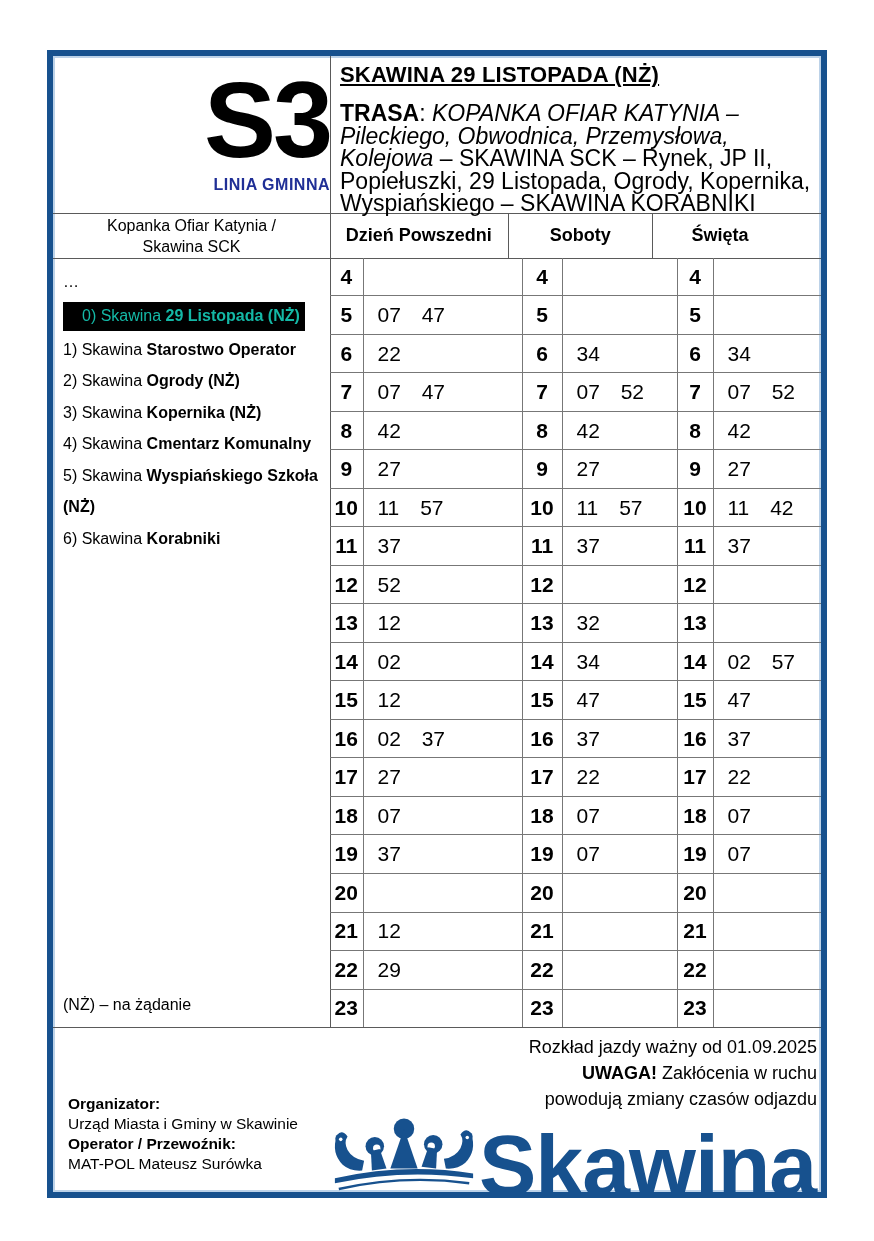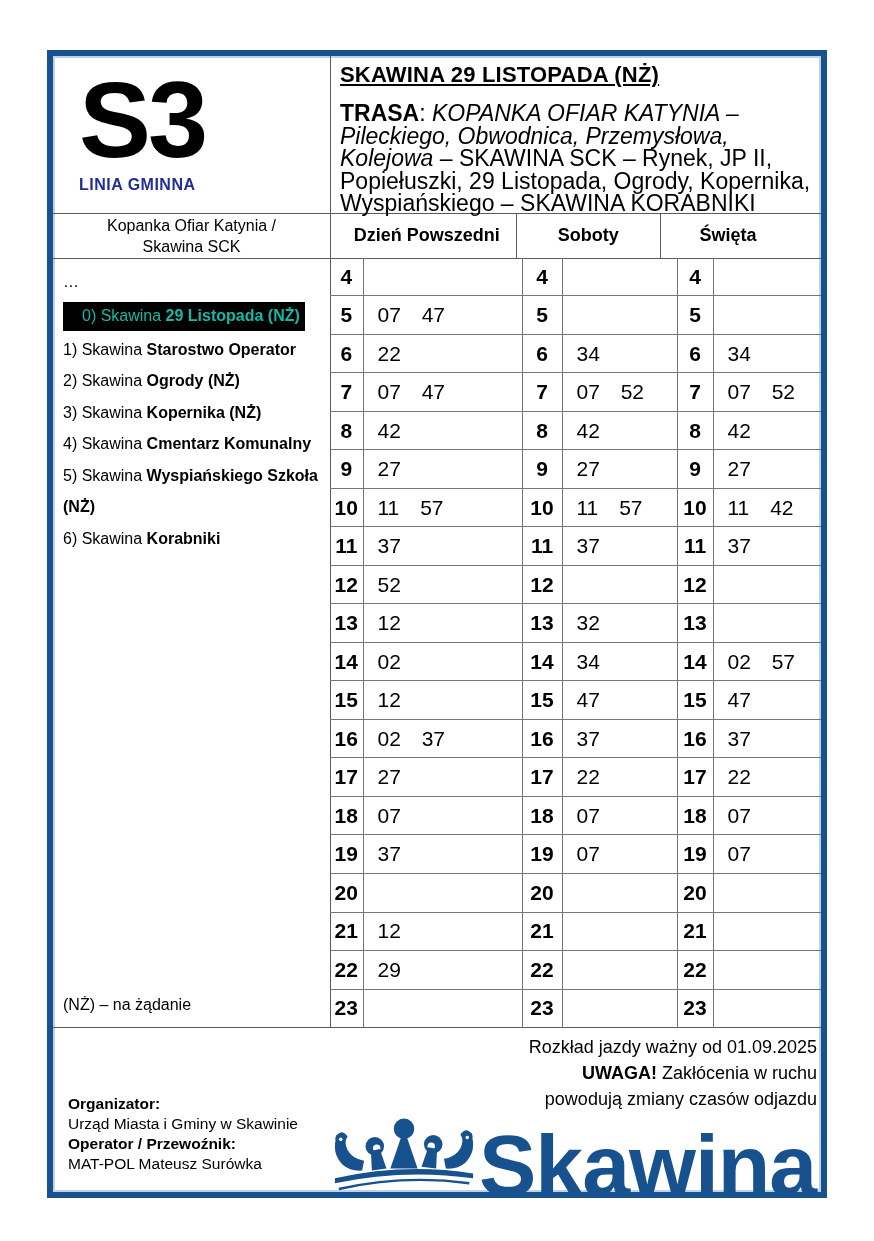--- a/index.html
+++ b/index.html
@@ -7,37 +7,37 @@
         font-family:"Liberation Sans",sans-serif;color:#000;overflow:hidden;}
   .frame{position:absolute;left:47px;top:50px;right:47px;bottom:43px;
          border:6px solid #17518E;box-shadow:inset 0 0 0 2px #BCD2E8;overflow:hidden;}
   .inner{position:absolute;inset:0;}
   
   .vline-main{position:absolute;left:277px;top:0;width:1px;height:971px;background:#5a5a5a;}
   .hline{position:absolute;left:0;right:0;height:1px;background:#5a5a5a;}
   .hline-1{top:157px;} .hline-2{top:202px;} .hline-3{top:971px;}
 
   
-  .badge{position:absolute;left:0;top:0;width:277px;height:157px;text-align:left;padding-left:26px;}
+  .badge{position:absolute;left:0;top:0;width:277px;height:157px;text-align:right;}
   .line-code{margin-top:10px;font-size:108px;line-height:1;font-weight:bold;letter-spacing:-3px;}
   .line-label{margin-top:2px;font-size:16px;font-weight:bold;letter-spacing:.5px;color:#202F96;}
 
   
   .head{position:absolute;left:287px;top:6px;width:484px;}
   .title{font-size:22px;font-weight:bold;text-decoration:underline;letter-spacing:.2px;}
   .route{margin-top:14px;font-size:23px;line-height:22.5px;}
   .route .lbl{font-weight:bold;}
   .route .it{font-style:italic;}
 
   
   .stops-head{position:absolute;left:0;top:157px;width:277px;height:45px;
               text-align:center;font-size:16px;line-height:21px;padding-top:2px;box-sizing:border-box;}
 
   
-  .day-heads{position:absolute;left:277px;top:157px;width:457px;height:45px;display:flex;padding-left:8px;}
+  .day-heads{position:absolute;left:277px;top:157px;width:457px;height:45px;display:flex;}
   .day-head{display:flex;align-items:center;justify-content:center;
             font-size:18px;font-weight:bold;box-sizing:border-box;}
   .day-head.w1{width:192px;border-right:1px solid #5a5a5a;}
   .day-head.w2{width:155px;border-right:1px solid #5a5a5a;}
   .day-head.w3{width:144px;}
 
   
   .stops{position:absolute;left:0;top:202px;width:277px;height:769px;box-sizing:border-box;
          padding:8px 4px 0 10px;font-size:16px;}
   .stop-item{line-height:31.5px;}

